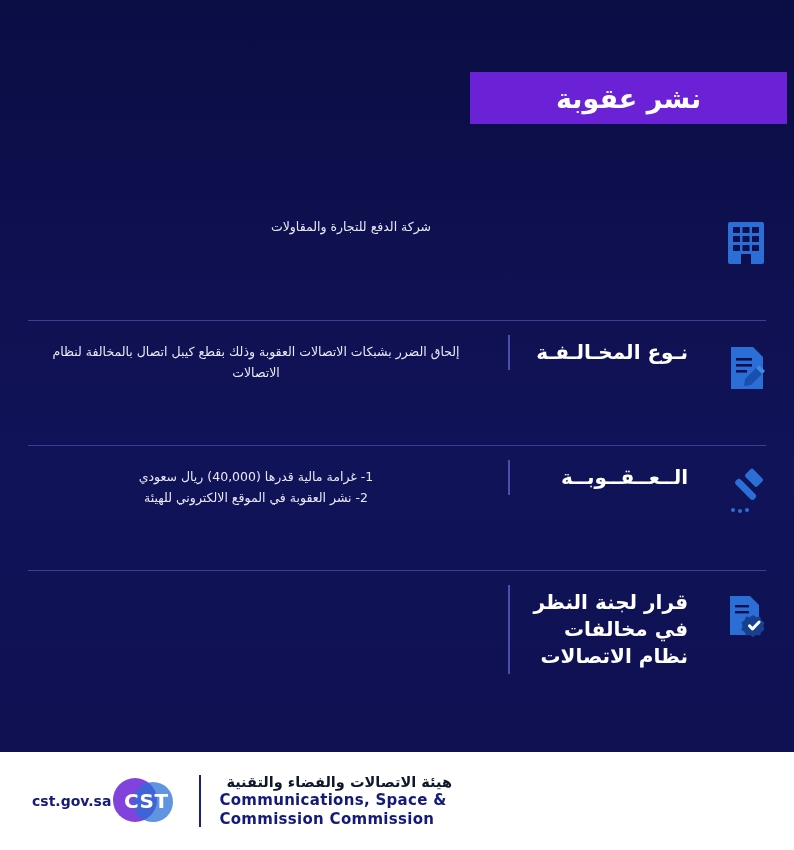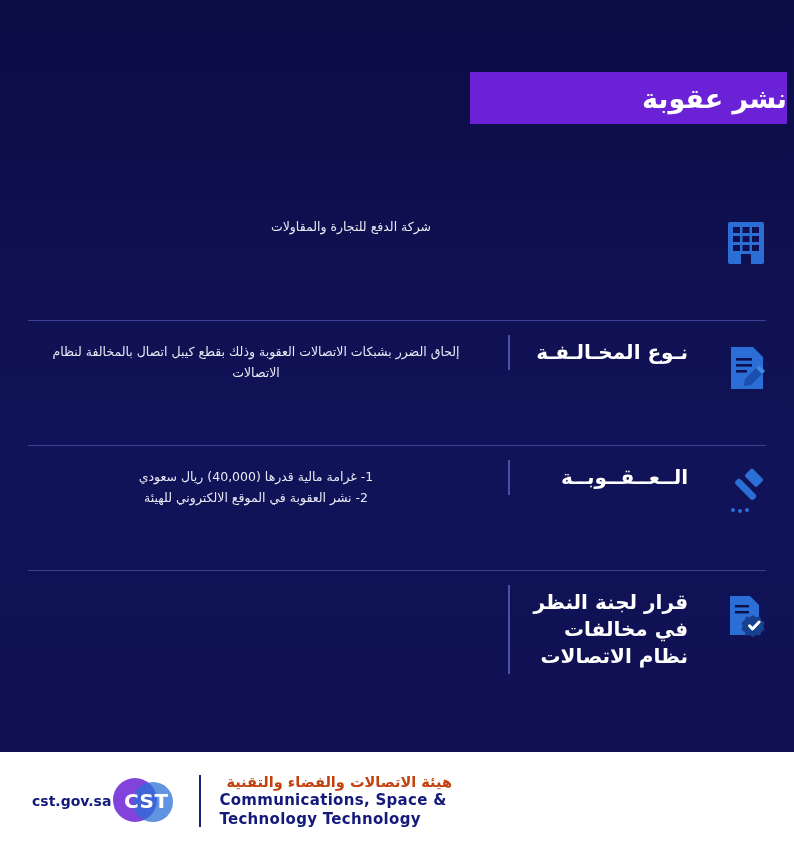--- a/index.html
+++ b/index.html
@@ -24,21 +24,21 @@
   
   .title-banner {
     position: absolute;
     top: 72px;
     right: 7px;
     left: 470px;
     height: 52px;
     background: #6b22d6;
     display: flex;
     align-items: center;
-    justify-content: flex-start;
+    justify-content: center;
   }
   .title-banner .title-text {
     color: #ffffff;
     font-size: 27px;
     font-weight: bold;
     letter-spacing: 1px;
     direction: rtl;
   }
   
   .rows {
@@ -170,21 +170,21 @@
     margin: 0 6px;
   }
   .footer-names {
     display: flex;
     flex-direction: column;
     gap: 1px;
     direction: rtl;
     text-align: right;
   }
   .footer-names .ar {
-    color: #c2410c;
+    color: #0f172a;
     font-size: 14.5px;
     font-weight: bold;
     margin-left: 7px;
   }
   .footer-names .en1, .footer-names .en2 {
     color: #141a7a;
     font-size: 15px;
     font-weight: bold;
     direction: ltr;
     text-align: left;
@@ -289,19 +289,19 @@
     <div class="footer-left">
       <div class="cst-mark">
         <div class="ring ring-a"></div>
         <div class="ring ring-b"></div>
         <div class="cst-text">CST</div>
       </div>
       <div class="footer-sep"></div>
       <div class="footer-names">
         <span class="ar">هيئة الاتصالات والفضاء والتقنية</span>
         <span class="en1">Communications, Space &amp;</span>
-        <span class="en2">Technology Technology</span>
+        <span class="en2">Commission Commission</span>
       </div>
     </div>
     <div class="footer-url">cst.gov.sa</div>
   </div>
 
 </div>
 
 </body></html>

